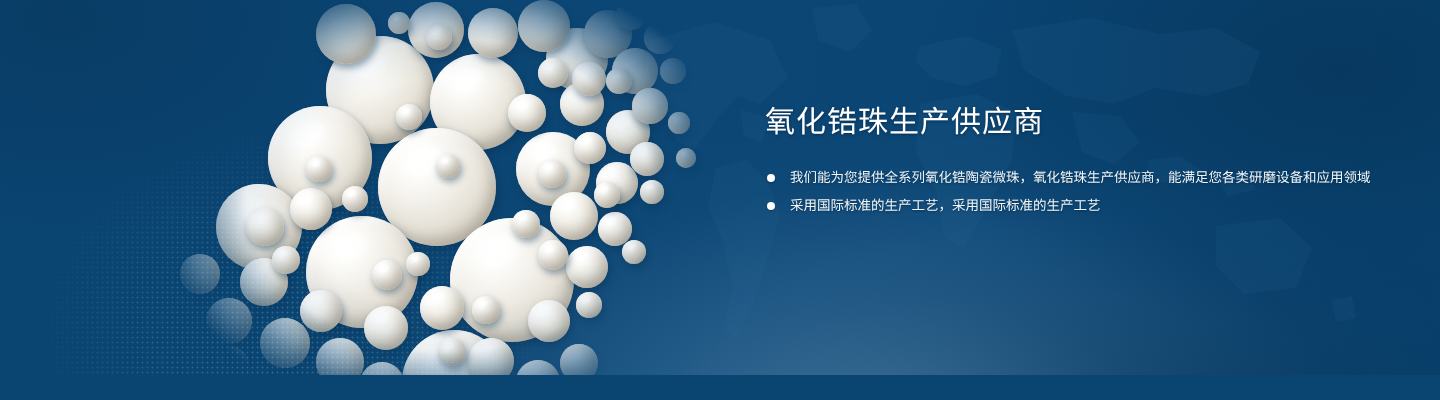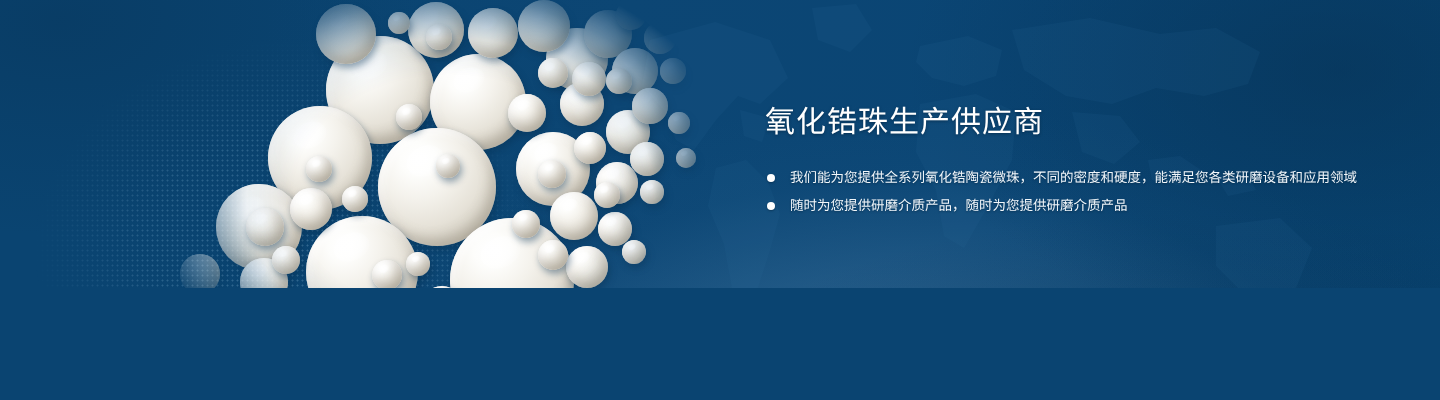--- a/index.html
+++ b/index.html
@@ -8,21 +8,21 @@
     padding: 0;
     background: #0a4471;
   }
   body {
     font-family: "Liberation Sans", "DejaVu Sans", sans-serif;
   }
 
   .banner {
     position: relative;
     width: 1440px;
-    height: 288px;
+    height: 375px;
     overflow: hidden;
     background: #0a4471;
   }
 
   
 
   .bg-base {
     position: absolute;
     inset: 0;
     background:
@@ -271,25 +271,25 @@
   </div>
 
   <div class="copy">
 
     <h1 class="headline">氧化锆珠生产供应商</h1>
 
     <ul class="bullets">
 
       <li class="bullet">
         <span class="bullet-dot"></span>
-        <span class="bullet-text">我们能为您提供全系列氧化锆陶瓷微珠，不同的密度和硬度，能满足您各类研磨设备和应用领域</span>
+        <span class="bullet-text">我们能为您提供全系列氧化锆陶瓷微珠，氧化锆珠生产供应商，能满足您各类研磨设备和应用领域</span>
       </li>
 
 
       <li class="bullet">
         <span class="bullet-dot"></span>
-        <span class="bullet-text">随时为您提供研磨介质产品，随时为您提供研磨介质产品</span>
+        <span class="bullet-text">采用国际标准的生产工艺，采用国际标准的生产工艺</span>
       </li>
 
     </ul>
   </div>
 
 </div>
 
 </body></html>

